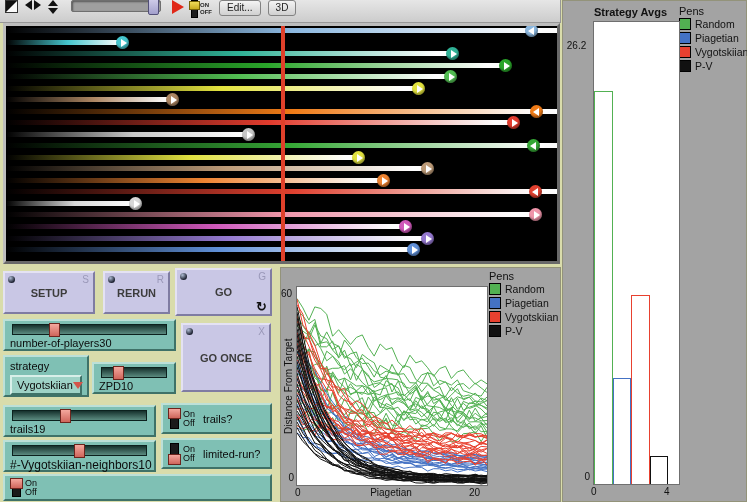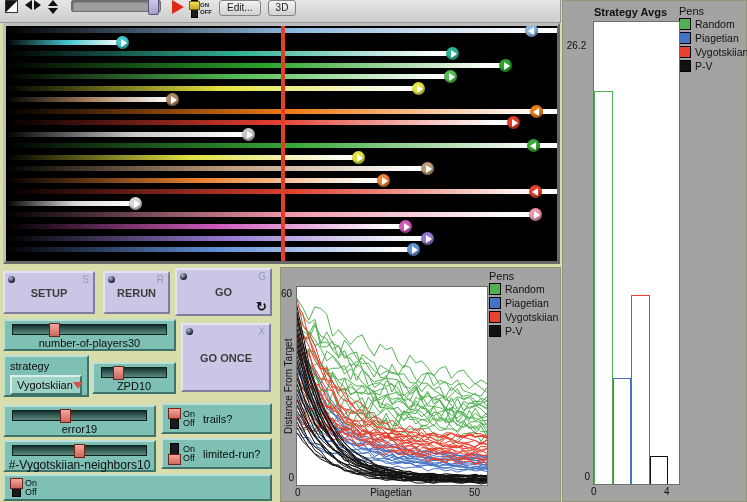--- a/index.html
+++ b/index.html
@@ -35,21 +35,21 @@
   
   .nl-button{background:#c9c7e5;border:2px solid;border-color:#e4e2f3 #7f7ca2 #7f7ca2 #e4e2f3;box-sizing:border-box;color:#3c3c3c;font-weight:bold;font-size:11px;display:flex;align-items:center;justify-content:center;text-align:center}
   .btn-eye{position:absolute;left:3px;top:3px;width:7px;height:7px;border-radius:50%;background:radial-gradient(circle at 35% 30%,#aebbd2,#1c2030 70%)}
   .btn-key{position:absolute;right:4px;top:1px;font-size:10px;font-weight:normal;color:#9visible}
   .btn-key{color:#9a98b8}
   .btn-forever{position:absolute;right:3px;bottom:0px;font-size:13px;line-height:14px;font-weight:bold;color:#111}
   .teal{background:#7fc0b4;border:2px solid;border-color:#bce0d8 #3f7268 #3f7268 #bce0d8;box-sizing:border-box}
   .slider{padding:2px 5px}
   .sl-track{position:relative;height:9px;background:linear-gradient(#16312d,#5b8b80);border:1px solid #0c211e;margin:1px 2px 2px}
   .sl-thumb{position:absolute;top:-2px;width:9px;height:12px;background:linear-gradient(#f4a89e,#cf655b);border:1px solid #6d241d}
-  .sl-row{display:flex;justify-content:center;font-size:11px;color:#0b0b0b;margin-top:1px;white-space:nowrap}
+  .sl-row{display:flex;justify-content:flex-start;font-size:11px;color:#0b0b0b;margin-top:1px;white-space:nowrap}
   .switch{display:flex;align-items:center;padding:2px 4px;gap:4px}
   .sw-toggle{position:relative;width:7px;height:19px;background:#1a1a1a;border:1px solid #000;margin-left:3px;flex:none}
   .sw-handle{position:absolute;left:-3px;width:11px;height:9px;background:linear-gradient(#f4a89e,#cf655b);border:1px solid #6d241d}
   .state-on .sw-handle{top:-1px}
   .state-off .sw-handle{top:10px}
   .sw-onoff{display:flex;flex-direction:column;font-size:9px;line-height:9px;color:#0b0b0b}
   .sw-label{font-size:11px;color:#0b0b0b;margin-left:4px;white-space:nowrap}
   #chooser{padding:3px 5px;font-size:11px;color:#0b0b0b}
   #chooser-box{margin-top:3px;background:#9ed2c6;border:2px solid;border-color:#d8efe9 #3f7268 #3f7268 #d8efe9;display:flex;align-items:center;justify-content:space-between;padding:2px 5px;font-size:11px}
   #chooser-tri{width:0;height:0;border-left:5px solid transparent;border-right:5px solid transparent;border-top:7px solid #d4544a}
@@ -225,21 +225,21 @@
     <div class="sl-row">
         <span>ZPD</span>
         <span>10</span>
       </div>
   </div>
   <div class="abs teal slider" style="left:3px;top:405px;width:153px;height:32px">
     <div class="sl-track">
         <div class="sl-thumb" style="left: 47px;"></div>
       </div>
     <div class="sl-row">
-        <span>error</span>
+        <span>trails</span>
         <span>19</span>
       </div>
   </div>
   <div class="abs teal slider" style="left:3px;top:440px;width:153px;height:32px">
     <div class="sl-track">
         <div class="sl-thumb" style="left: 61px;"></div>
       </div>
     <div class="sl-row" style="font-size:12px">
         <span>#-Vygotskiian-neighbors</span>
         <span>10</span>
@@ -383,21 +383,21 @@
           <polyline points="0.0,102.0 5.9,115.9 11.9,130.0 17.8,143.2 23.8,152.2 29.7,157.7 35.6,162.2 41.6,165.9 47.5,173.4 53.5,175.3 59.4,178.9 65.3,179.7 71.3,181.7 77.2,184.1 83.2,184.0 89.1,185.7 95.0,184.7 101.0,186.9 106.9,186.4 112.9,187.6 118.8,187.2 124.7,187.1 130.7,189.1 136.6,189.4 142.6,187.7 148.5,189.4 154.4,188.3 160.4,189.8 166.3,189.7 172.3,188.3 178.2,188.3 184.1,189.3 190.1,189.2" fill="none" stroke="#111111" stroke-width="1"></polyline>
           <polyline points="0.0,63.5 5.9,84.0 11.9,107.0 17.8,122.2 23.8,136.6 29.7,145.5 35.6,152.5 41.6,162.6 47.5,167.8 53.5,172.2 59.4,175.9 65.3,177.9 71.3,181.7 77.2,182.4 83.2,186.4 89.1,187.5 95.0,188.0 101.0,188.9 106.9,190.4 112.9,191.0 118.8,191.3 124.7,190.7 130.7,190.6 136.6,192.2 142.6,193.2 148.5,192.0 154.4,193.0 160.4,192.9 166.3,193.4 172.3,192.8 178.2,193.6 184.1,193.1 190.1,192.3" fill="none" stroke="#111111" stroke-width="1"></polyline>
           <polyline points="0.0,25.0 5.9,55.9 11.9,81.2 17.8,98.1 23.8,115.5 29.7,128.7 35.6,137.9 41.6,149.4 47.5,155.6 53.5,161.9 59.4,165.3 65.3,170.8 71.3,173.1 77.2,177.5 83.2,178.9 89.1,180.2 95.0,181.3 101.0,182.7 106.9,184.1 112.9,184.7 118.8,186.6 124.7,186.9 130.7,187.7 136.6,187.5 142.6,187.6 148.5,188.3 154.4,187.7 160.4,187.7 166.3,188.5 172.3,188.8 178.2,189.0 184.1,188.1 190.1,189.1" fill="none" stroke="#111111" stroke-width="1"></polyline>
           <polyline points="0.0,118.5 5.9,131.2 11.9,141.1 17.8,150.1 23.8,157.1 29.7,165.1 35.6,168.7 41.6,175.5 47.5,179.1 53.5,181.9 59.4,182.2 65.3,185.8 71.3,186.2 77.2,188.2 83.2,188.1 89.1,190.1 95.0,190.9 101.0,190.2 106.9,190.1 112.9,189.9 118.8,192.2 124.7,190.7 130.7,190.9 136.6,191.9 142.6,192.7 148.5,192.2 154.4,193.3 160.4,191.9 166.3,193.2 172.3,193.3 178.2,193.5 184.1,192.4 190.1,193.6" fill="none" stroke="#111111" stroke-width="1"></polyline>
           <polyline points="0.0,80.0 5.9,97.0 11.9,115.9 17.8,128.8 23.8,140.5 29.7,146.8 35.6,155.0 41.6,163.2 47.5,167.7 53.5,171.7 59.4,174.3 65.3,177.6 71.3,179.2 77.2,179.2 83.2,181.2 89.1,182.9 95.0,182.8 101.0,185.7 106.9,185.7 112.9,186.1 118.8,185.8 124.7,187.2 130.7,186.4 136.6,186.9 142.6,188.0 148.5,186.6 154.4,187.3 160.4,188.3 166.3,188.2 172.3,188.6 178.2,188.1 184.1,189.1 190.1,188.3" fill="none" stroke="#111111" stroke-width="1"></polyline>
         </svg></div>
     <div class="tick" style="left:0;top:20px;width:13px;text-align:left">60</div>
     <div class="tick" style="left:0;top:204px;width:13px;text-align:right">0</div>
     <div class="tick" style="left:14px;top:219px">0</div>
     <div class="tick" style="left:15px;top:219px;width:190px;text-align:center">Piagetian</div>
-    <div class="tick" style="left:188px;top:219px">50</div>
+    <div class="tick" style="left:188px;top:219px">20</div>
     <div class="ylab-rot" style="left:2px;top:166px">Distance From Target</div>
   </div>
 
   <div class="abs plot-panel" style="left:562px;top:0;width:185px;height:502px">
     <div class="plot-title" style="left:20px;top:5px;width:95px">Strategy Avgs</div>
     <div class="legend-title" style="left:116px;top:4px">Pens</div>
     <div id="legend-right" class="legend-box" style="left:116px;top:17px;width:66px;height:60px">
         <div class="legend-item" style="top: 0px;">
           <span class="legend-swatch" style="background: rgb(82, 177, 82);"></span>
           <span>Random</span>

